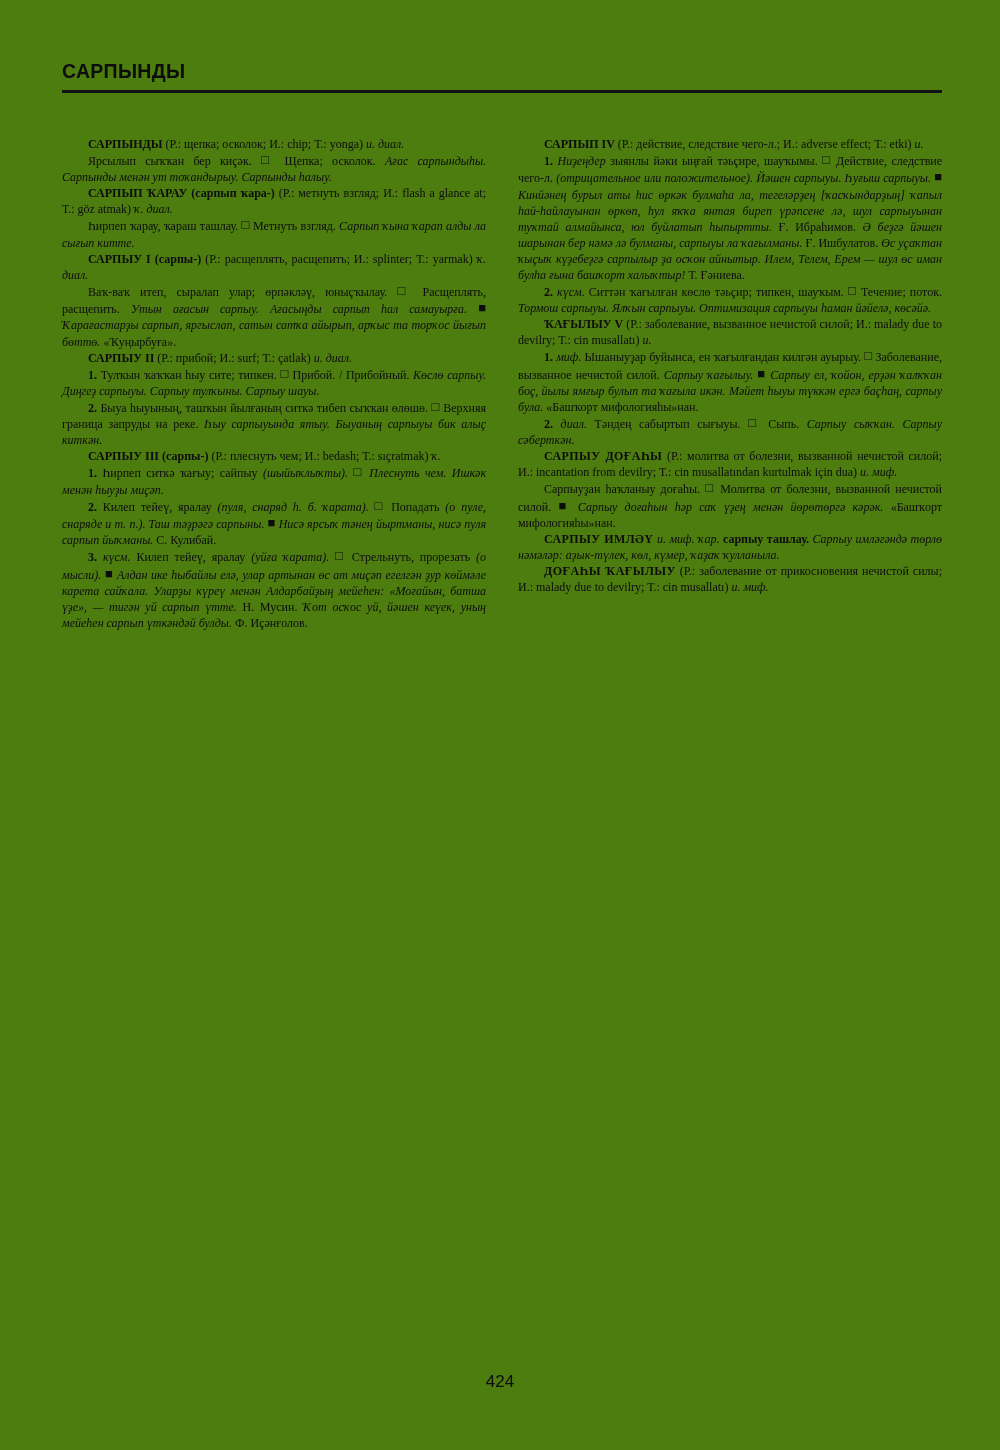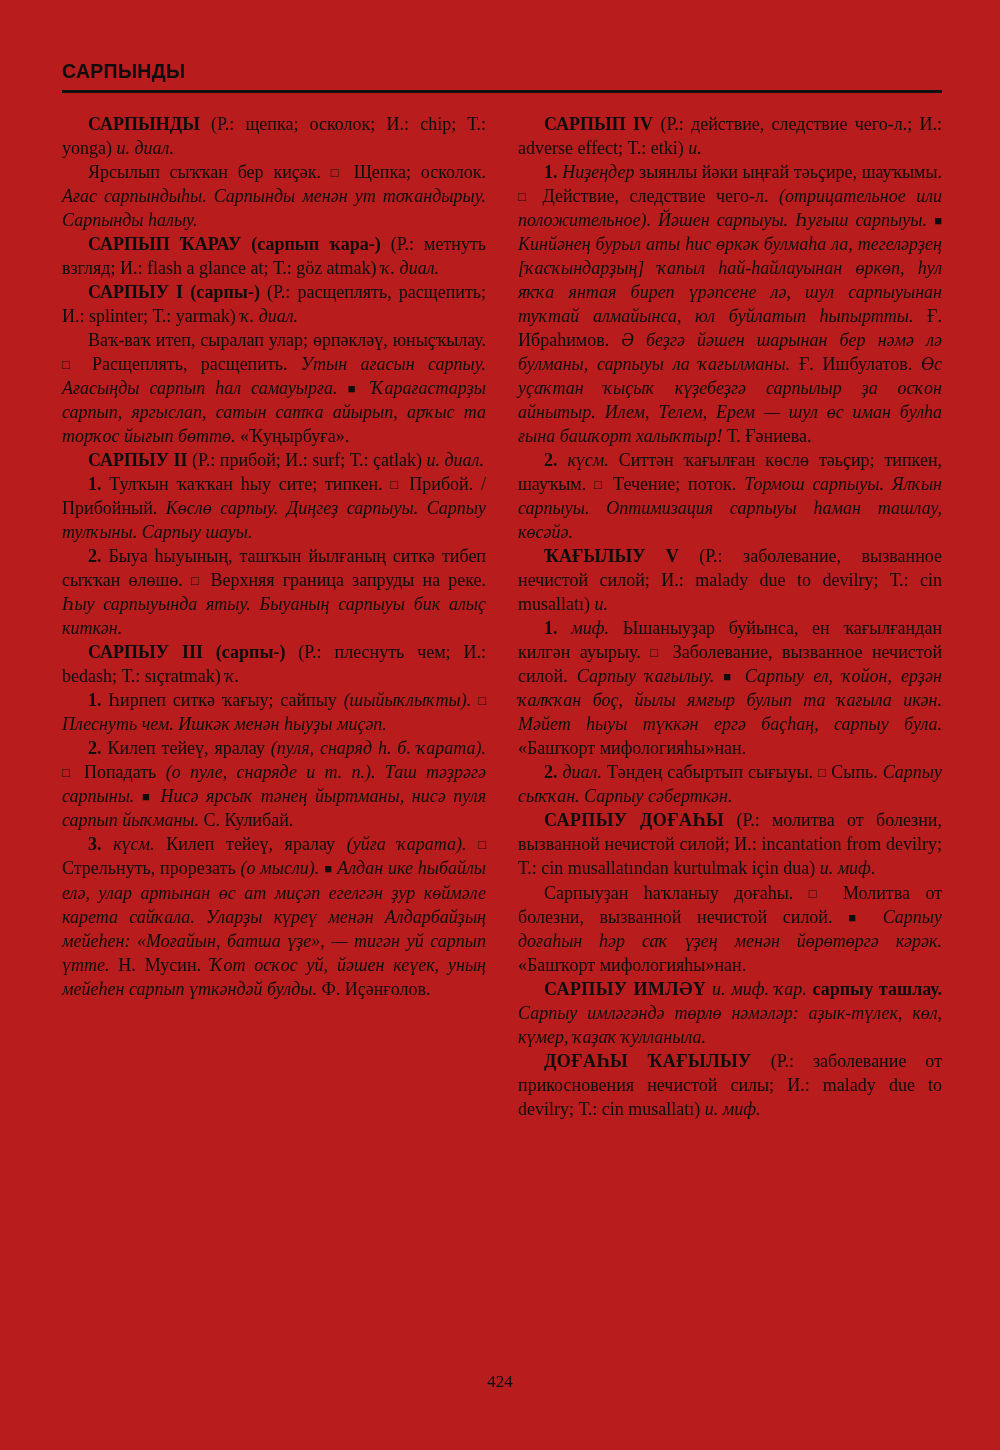--- a/index.html
+++ b/index.html
@@ -4,21 +4,21 @@
 <style>
   html, body {
     margin: 0;
     padding: 0;
     background: #ffffff;
   }
   .page {
     position: relative;
     width: 1000px;
     height: 1450px;
-    background: #b91c1c;
+    background: #4d7c0f;
     font-family: "Liberation Serif", "DejaVu Serif", serif;
     color: #0d0d0d;
     box-sizing: border-box;
     overflow: hidden;
   }
 
   
   .runhead-wrap {
     position: absolute;
     left: 62px;
@@ -47,25 +47,26 @@
     position: absolute;
     left: 62px;
     top: 112px;
     width: 880px;
     height: 1230px;
     display: flex;
     gap: 32px;
   }
   .col {
     width: 424px;
-    font-size: 18px;
+    font-size: 12px;
     line-height: 1.335;
     text-align: justify;
     text-justify: inter-word;
     hyphens: manual;
+    margin-top: 24px;
   }
   .col p {
     margin: 0;
     text-indent: 26px;
   }
 
   
   .hw {            
     font-weight: bold;
   }
@@ -93,61 +94,62 @@
   }
 
   
   .folio {
     position: absolute;
     left: 0;
     top: 1372px;
     width: 1000px;
     text-align: center;
     font-size: 17px;
-    font-family: Liberation Serif, serif;
+    font-family: Liberation Sans, sans-serif;
   }
 </style>
 </head>
 <body>
 
 <div class="page">
 
   <div class="runhead-wrap">
     <div class="runhead">САРПЫНДЫ</div>
     <div class="runrule"></div>
   </div>
 
   <div class="columns">
 
     <div class="col">
 
       <p><span class="hw">САРПЫНДЫ</span> <span>(Р.: щепка; осколок; И.: chip; Т.: yonga)</span> <span class="it">и. диал.</span></p>
       <p><span>Ярсылып сыҡҡан бер киҫәк.</span> <span class="sq-open"></span> <span>Щепка; осколок.</span> <span class="it">Ағас сарпындыһы. Сарпынды менән ут тоҡандырыу. Сарпынды һалыу.</span></p>
 
       <p><span class="hw">САРПЫП ҠАРАУ</span> <span class="hw">(сарпып ҡара-)</span> <span>(Р.: метнуть взгляд; И.: flash a glance at; Т.: göz atmak)</span> <span class="it">ҡ. диал.</span></p>
+      <p><span>Һирпеп ҡарау, ҡараш ташлау.</span> <span class="sq-open"></span> <span>Метнуть взгляд.</span> <span class="it">Сарпып ҡына ҡарап алды ла сығып китте.</span></p>
 
       <p><span class="hw">САРПЫУ I</span> <span class="hw">(сарпы-)</span> <span>(Р.: расщеплять, расщепить; И.: splinter; Т.: yarmak)</span> <span class="it">ҡ. диал.</span></p>
       <p><span>Ваҡ-ваҡ итеп, сыралап улар; өрпәкләү, юныҫҡылау.</span> <span class="sq-open"></span> <span>Расщеплять, расщепить.</span> <span class="it">Утын ағасын сарпыу. Ағасыңды сарпып һал самауырға.</span> <span class="sq-full"></span> <span class="it">Ҡарағастарҙы сарпып, яргыслап, сатын сатҡа айырып, арҡыс та торҡос йығып бөттө.</span> <span>«Ҡуңырбуға».</span></p>
 
       <p><span class="hw">САРПЫУ II</span> <span>(Р.: прибой; И.: surf; Т.: çatlak)</span> <span class="it">и. диал.</span></p>
       <p><span class="num">1.</span> <span>Тулҡын ҡаҡҡан һыу сите; типкен.</span> <span class="sq-open"></span> <span>Прибой. / Прибойный.</span> <span class="it">Көслө сарпыу. Диңгеҙ сарпыуы. Сарпыу тулҡыны. Сарпыу шауы.</span></p>
       <p><span class="num">2.</span> <span>Быуа һыуының, ташҡын йылғаның ситкә тибеп сыҡҡан өлөшө.</span> <span class="sq-open"></span> <span>Верхняя граница запруды на реке.</span> <span class="it">Һыу сарпыуында ятыу. Быуаның сарпыуы бик алыҫ киткән.</span></p>
 
       <p><span class="hw">САРПЫУ III</span> <span class="hw">(сарпы-)</span> <span>(Р.: плеснуть чем; И.: bedash; Т.: sıçratmak)</span> <span class="it">ҡ.</span></p>
       <p><span class="num">1.</span> <span>Һирпеп ситкә ҡағыу; сайпыу</span> <span class="it">(шыйыҡлыҡты).</span> <span class="sq-open"></span> <span class="it">Плеснуть чем.</span> <span class="it">Ишкәк менән һыуҙы миҫәп.</span></p>
       <p><span class="num">2.</span> <span>Килеп тейеү, яралау</span> <span class="it">(пуля, снаряд h. б. ҡарата).</span> <span class="sq-open"></span> <span>Попадать</span> <span class="it">(о пуле, снаряде и т. п.).</span> <span class="it">Таш тәҙрәгә сарпыны.</span> <span class="sq-full"></span> <span class="it">Нисә ярсыҡ тәнең йыртманы, нисә пуля сарпып йыҡманы.</span> <span>С. Кулибай.</span></p>
       <p><span class="num">3.</span> <span class="it">күсм.</span> <span>Килеп тейеү, яралау</span> <span class="it">(уйға ҡарата).</span> <span class="sq-open"></span> <span>Стрельнуть, прорезать</span> <span class="it">(о мысли).</span> <span class="sq-full"></span> <span class="it">Алдан ике һыбайлы елә, улар артынан өс ат миҫәп егелгән ҙур көймәле карета сайҡала. Уларҙы күреү менән Алдарбайҙың мейеһен: «Моғайын, батша үҙе», — тигән уй сарпып үтте.</span> <span>Н. Мусин.</span> <span class="it">Ҡот осҡос уй, йәшен кеүек, уның мейеһен сарпып үткәндәй булды.</span> <span>Ф. Иҫәнғолов.</span></p>
 
     </div>
 
     <div class="col">
 
       <p><span class="hw">САРПЫП IV</span> <span>(Р.: действие, следствие чего-л.; И.: adverse effect; Т.: etki)</span> <span class="it">и.</span></p>
       <p><span class="num">1.</span> <span class="it">Ниҙеңдер</span> <span>зыянлы йәки ыңғай тәьҫире, шауҡымы.</span> <span class="sq-open"></span> <span>Действие, следствие чего-л.</span> <span class="it">(отрицательное или положительное).</span> <span class="it">Йәшен сарпыуы. Һуғыш сарпыуы.</span> <span class="sq-full"></span> <span class="it">Кинйәнең бурыл аты һис өркәк булмаһа ла, тегеләрҙең [ҡасҡындарҙың] ҡапыл һай-һайлауынан өркөп, һул яҡҡа янтая биреп үрәпсене лә, шул сарпыуынан туҡтай алмайынса, юл буйлатып һыпыртты.</span> <span>Ғ. Ибраһимов.</span> <span class="it">Ә беҙгә йәшен шарынан бер нәмә лә булманы, сарпыуы ла ҡағылманы.</span> <span>Ғ. Ишбулатов.</span> <span class="it">Өс уҫаҡтан ҡыҫыҡ күҙебеҙгә сарпылыр ҙа осҡон айнытыр. Илем, Телем, Ерем — шул өс иман булһа ғына башҡорт халыҡтыр!</span> <span>Т. Ғәниева.</span></p>
-      <p><span class="num">2.</span> <span class="it">күсм.</span> <span>Ситтән ҡағылған көслө тәьҫир; типкен, шауҡым.</span> <span class="sq-open"></span> <span>Течение; поток.</span> <span class="it">Тормош сарпыуы. Ялҡын сарпыуы. Оптимизация сарпыуы һаман ташлау, көсәйә.</span></p>
+      <p><span class="num">2.</span> <span class="it">күсм.</span> <span>Ситтән ҡағылған көслө тәьҫир; типкен, шауҡым.</span> <span class="sq-open"></span> <span>Течение; поток.</span> <span class="it">Тормош сарпыуы. Ялҡын сарпыуы. Оптимизация сарпыуы һаман йәйелә, көсәйә.</span></p>
 
       <p><span class="hw">ҠАҒЫЛЫУ V</span> <span>(Р.: заболевание, вызванное нечистой силой; И.: malady due to devilry; Т.: cin musallatı)</span> <span class="it">и.</span></p>
       <p><span class="num">1.</span> <span class="it">миф.</span> <span>Ышаныуҙар буйынса, ен ҡағылғандан килгән ауырыу.</span> <span class="sq-open"></span> <span>Заболевание, вызванное нечистой силой.</span> <span class="it">Сарпыу ҡағылыу.</span> <span class="sq-full"></span> <span class="it">Сарпыу ел, ҡойон, ерҙән ҡалҡҡан боҫ, йылы ямғыр булып та ҡағыла икән. Мәйет һыуы түккән ергә баҫһаң, сарпыу була.</span> <span>«Башҡорт мифологияһы»нан.</span></p>
       <p><span class="num">2.</span> <span class="it">диал.</span> <span>Тәндең сабыртып сығыуы.</span> <span class="sq-open"></span> <span>Сыпь.</span> <span class="it">Сарпыу сыҡҡан. Сарпыу сәберткән.</span></p>
 
       <p><span class="hw-sp">САРПЫУ ДОҒАҺЫ</span> <span>(Р.: молитва от болезни, вызванной нечистой силой; И.: incantation from devilry; Т.: cin musallatından kurtulmak için dua)</span> <span class="it">и. миф.</span></p>
       <p><span>Сарпыуҙан һаҡланыу доғаһы.</span> <span class="sq-open"></span> <span>Молитва от болезни, вызванной нечистой силой.</span> <span class="sq-full"></span> <span class="it">Сарпыу доғаһын һәр саҡ үҙең менән йөрөтөргә кәрәк.</span> <span>«Башҡорт мифологияһы»нан.</span></p>
 
       <p><span class="hw-sp">САРПЫУ ИМЛӘҮ</span> <span class="it">и. миф. ҡар.</span> <span class="hw">сарпыу ташлау.</span> <span class="it">Сарпыу имләгәндә төрлө нәмәләр: аҙык-түлек, көл, күмер, ҡаҙаҡ ҡулланыла.</span></p>
 

